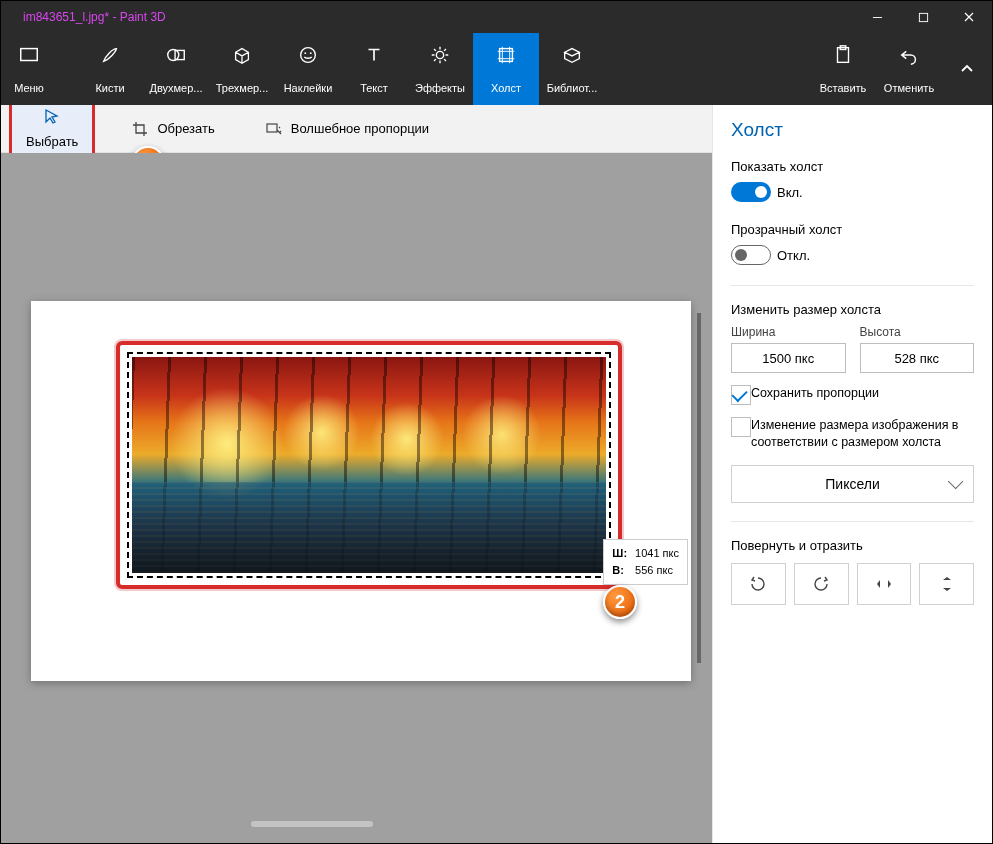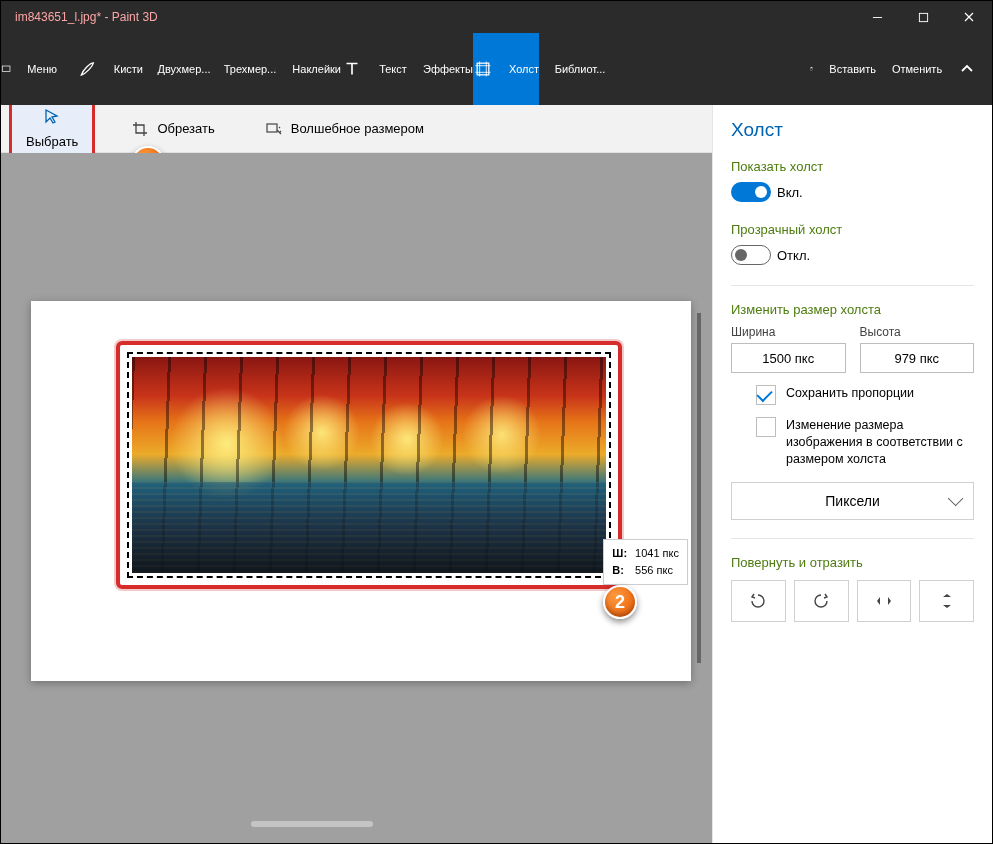--- a/index.html
+++ b/index.html
@@ -1,24 +1,24 @@
 <!DOCTYPE html>
 <html><head>
 <meta charset="utf-8">
 <style>
   * { box-sizing: border-box; margin: 0; padding: 0; font-family: "Segoe UI", sans-serif; }
   body { width: 993px; height: 844px; background: #fff; position: relative; overflow: hidden; border: 1px solid #000; }
 
-  .titlebar { height: 32px; background: #2b2b2b; color: #fca5a5; display: flex; align-items: center; padding-left: 14px; font-size: 12px; justify-content: flex-end; }
+  .titlebar { height: 32px; background: #2b2b2b; color: #d946ef; display: flex; align-items: center; padding-left: 22px; font-size: 12px; justify-content: flex-end; }
   .titlebar-text { flex: 1; }
   .win-controls { display: flex; height: 100%; }
   .win-btn { width: 46px; display: flex; align-items: center; justify-content: center; font-size: 14px; color: #fff; }
 
   .ribbon { height: 72px; background: #2b2b2b; display: flex; align-items: stretch; color: #fff; position: relative; }
-  .ribbon-item { display: flex; flex-direction: row; align-items: center; justify-content: center; width: 66px; font-size: 11px; gap: 16px; position: relative; }
+  .ribbon-item { display: flex; flex-direction: column; align-items: center; justify-content: center; width: 66px; font-size: 11px; gap: 16px; position: relative; }
   .ribbon-item.menu { width: 56px; }
   .ribbon-item.active { background: #0078d7; }
   .ribbon-item svg { width: 22px; height: 22px; }
   .ribbon-gap { width: 20px; }
   .ribbon-spacer { flex: 1; }
   .ribbon-right { display: flex; }
   .chevron-up { width: 50px; display:flex; align-items:center; justify-content:center; }
 
   .toolbar { height: 48px; background: #f2f2f2; display: flex; align-items: center; padding: 0 8px; gap: 6px; border-bottom: 1px solid #e0e0e0; }
   .tool-btn { display: flex; align-items: center; gap: 8px; padding: 6px 14px; font-size: 13px; border-radius: 2px; }
@@ -48,35 +48,35 @@
     repeating-linear-gradient(0deg, rgba(255,190,60,.18) 0 2px, transparent 2px 6px);
   }
 
   .dim-tip { position:absolute; right:-70px; bottom: 0px; background:#fff; border:1px solid #ccc; padding:4px 6px; font-size:11px; line-height:1.35; }
   .dim-tip td:first-child{font-weight:600; padding-right:6px;}
 
   .marker { position: absolute; width: 34px; height: 34px; border-radius: 50%; background: radial-gradient(circle at 35% 30%, #ff9a3f, #e25600); border: 2.5px solid #fff; box-shadow: 0 3px 6px rgba(0,0,0,.45), inset 0 -3px 4px rgba(0,0,0,.25); color:#fff; font-weight:700; font-size:18px; display:flex; align-items:center; justify-content:center; }
 
   .sidepanel { position: absolute; top: 104px; right: 0; bottom: 0; width: 280px; background: #fff; border-left: 1px solid #e6e6e6; padding: 14px 18px; overflow:hidden; }
   .sidepanel h2 { color: #0063b1; font-size: 19px; font-weight: 400; margin-bottom: 18px; }
-  .sp-label { font-size: 13px; color: #4d7c0f; margin-bottom: 8px; }
+  .sp-label { font-size: 13px; color: #000000; margin-bottom: 8px; }
   .sp-row { margin-bottom: 20px; }
   .toggle { display:flex; align-items:center; gap:6px; font-size:13px;}
   .switch { width:40px; height:20px; border-radius:10px; position:relative; }
   .switch.on { background:#0078d7; }
   .switch.off { background:#fff; border:1.5px solid #666; }
   .knob { position:absolute; width:12px; height:12px; border-radius:50%; top:4px; }
   .switch.on .knob{ right:4px; background:#fff;}
   .switch.off .knob{ left:3px; top:2.5px; background:#666;}
   .sp-hr { border:none; border-top:1px solid #e6e6e6; margin: 8px 0 16px; }
   .sp-cols { display:flex; gap:14px; }
   .sp-col { flex:1; }
   .sp-col label{ font-size:12px; color:#444; display:block; margin-bottom:4px;}
   .numbox { border:1px solid #bdbdbd; height:30px; display:flex; align-items:center; justify-content:center; font-size:13px; }
-  .check-row { display:flex; align-items:flex-start; gap:10px; font-size:12.5px; margin-top:12px; line-height:1.35;margin-left:25px; }
+  .check-row { display:flex; align-items:flex-start; font-size:12.5px; margin-top:12px; line-height:1.35; }
   .checkbox { width:20px; height:20px; border:1px solid #bdbdbd; display:flex; align-items:center; justify-content:center; flex-shrink:0; }
   .checkbox.checked::after{ content:""; width:12px; height:7px; border-left:2.5px solid #0078d7; border-bottom:2.5px solid #0078d7; transform: rotate(-45deg) translateY(-2px); }
   .dropdown { border:1px solid #d0d0d0; height:38px; display:flex; align-items:center; justify-content:center; font-size:14px; position:relative; margin-top:14px;}
   .dropdown::after{ content:""; position:absolute; right:14px; width:10px; height:10px; border-right:1.5px solid #666; border-bottom:1.5px solid #666; transform:rotate(45deg) translateY(-3px); }
   .rot-row{ display:flex; gap:8px; margin-top:10px;}
   .rot-btn{ flex:1; height:42px; border:1px solid #d0d0d0; display:flex; align-items:center; justify-content:center;}
 
   .scrollbar-bottom { position:absolute; left:250px; bottom:16px; width:122px; height:6px; background:#c4c4c4; border-radius:3px;}
 </style>
 </head>
@@ -209,21 +209,21 @@
     <span>Обрезать</span>
   </div>
   <div class="tool-sep"></div>
   <div class="tool-btn">
     <span class="tool-icon">
         <svg viewBox="0 0 18 18">
           <rect x="2" y="4" width="10" height="8" fill="none" stroke="#444" stroke-width="1.2"></rect>
           <path d="M12 10l4 4M14 8l1-1M15 11l1 1" stroke="#444" stroke-width="1.2"></path>
         </svg>
       </span>
-    <span>Волшебное размером</span>
+    <span>Волшебное пропорции</span>
   </div>
   <div style="flex:1"></div>
   <div class="tool-btn">
       <svg width="16" height="16" viewBox="0 0 16 16">
         <path d="M3 2v12M3 3h9l-2 3 2 3H3" fill="none" stroke="#555" stroke-width="1.3"></path>
       </svg>
     </div>
   <div class="tool-btn">
       <svg width="14" height="14">
         <path d="M2 7h10" stroke="#555" stroke-width="1.5"></path>
@@ -306,21 +306,21 @@
   <div class="sp-cols">
     <div class="sp-col">
       <label>Ширина</label>
       <div class="numbox">
           <span>1500 пкс</span>
         </div>
     </div>
     <div class="sp-col">
       <label>Высота</label>
       <div class="numbox">
-          <span>979 пкс</span>
+          <span>528 пкс</span>
         </div>
     </div>
   </div>
 
   <div class="check-row">
     <div class="checkbox checked"></div>
     <span>Сохранить пропорции</span>
   </div>
   <div class="check-row">
     <div class="checkbox"></div>

